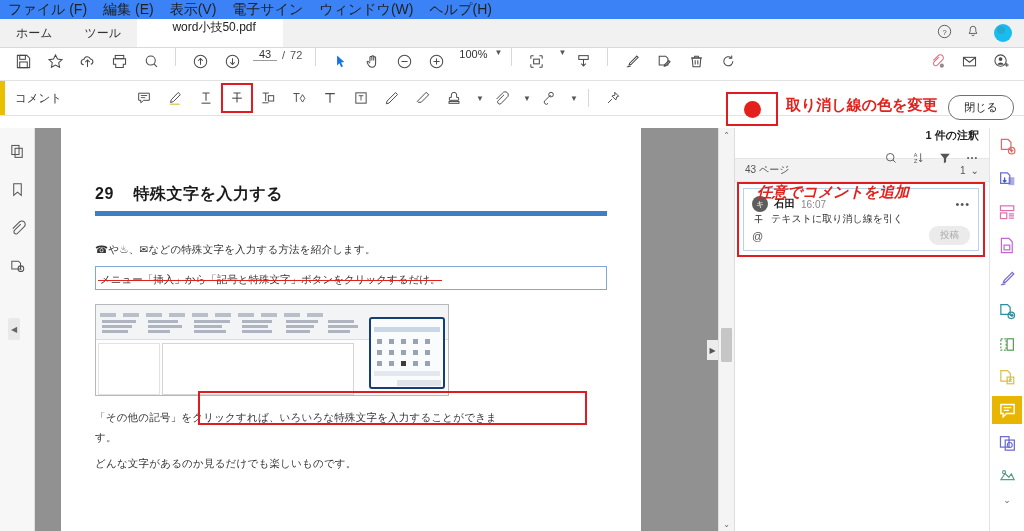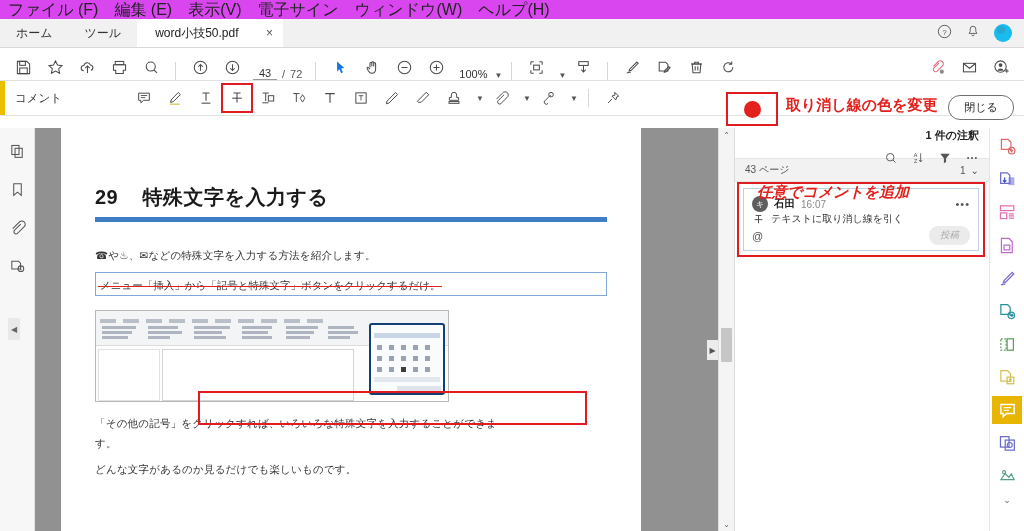--- a/index.html
+++ b/index.html
@@ -5,34 +5,34 @@
   html,body{margin:0;padding:0;}
   body{
     width:1024px;height:531px;overflow:hidden;
     font-family:"Liberation Sans","DejaVu Sans",sans-serif;
     background:#ffffff;color:#333;
     -webkit-font-smoothing:antialiased;
   }
   .app{position:relative;width:1024px;height:531px;}
 
   
-  .menubar{height:19px;background:#d946ef;display:flex;align-items:flex-start;padding-left:8px;gap:16px;font-size:16px;color:#222;}
+  .menubar{height:19px;background:#3b82f6;display:flex;align-items:center;padding-left:8px;gap:16px;font-size:14px;color:#222;}
   .menubar .mi{white-space:nowrap;cursor:default;}
 
   
   .tabbar{height:28px;background:#f1f1f1;display:flex;align-items:stretch;position:relative;border-bottom:1px solid #d9d9d9;}
   .tabbar .tbitem{display:flex;align-items:center;padding:0 16px;font-size:12px;color:#333;}
-  .tab-doc{background:#fff;display:flex;align-items:center;padding:0 10px 0 18px;font-size:12px;color:#222;min-width:118px;justify-content:space-between;gap:12px;}
+  .tab-doc{background:#fff;display:flex;align-items:center;padding:0 10px 0 18px;font-size:12px;color:#222;min-width:118px;justify-content:space-between;gap:12px;flex-direction:column;}
   .tab-close{font-size:12px;color:#555;}
   .tabbar-right{margin-left:auto;display:flex;align-items:center;gap:14px;padding-right:12px;}
   .avatar-top{width:18px;height:18px;border-radius:50%;background:#18bcef;position:relative;overflow:hidden;}
   .avatar-top:after{content:"";position:absolute;left:3px;top:2px;width:8px;height:8px;border-radius:50%;background:#2aa7d0;}
 
   
-  .toolbar{height:32px;background:#fff;border-bottom:1px solid #e2e2e2;display:flex;align-items:flex-end;padding:0 8px;gap:2px;position:relative;}
+  .toolbar{height:32px;background:#fff;border-bottom:1px solid #e2e2e2;display:flex;align-items:flex-start;padding:0 8px;gap:2px;position:relative;}
   .tb{width:30px;height:26px;display:flex;align-items:center;justify-content:center;color:#4a4a4a;}
   .tb svg{display:block;}
   .tsep{width:1px;height:18px;background:#d8d8d8;margin:0 7px;}
   .pagebox{display:flex;align-items:center;gap:5px;font-size:11px;color:#333;margin:0 4px;}
   .pagenum{border-bottom:1px solid #9a9a9a;min-width:20px;text-align:center;padding:0 2px;font-size:11px;color:#333;}
   .pagetotal{color:#555;font-size:11px;}
   .zoomval{font-size:11px;color:#333;margin-left:6px;}
   .caret{font-size:8px;color:#555;margin-left:5px;}
   .spacer{flex:1;}
 
@@ -55,21 +55,21 @@
 
   
   .leftrail{width:34px;background:#f7f7f7;border-right:1px solid #e0e0e0;display:flex;flex-direction:column;align-items:center;padding-top:12px;gap:16px;position:relative;}
   .lr{width:24px;height:22px;display:flex;align-items:center;justify-content:center;color:#555;}
   .collapse-left{position:absolute;left:8px;top:190px;width:12px;height:22px;background:#e9e9e9;display:flex;align-items:center;justify-content:center;color:#666;font-size:8px;border-radius:2px;}
 
   
   .docarea{flex:1;background:#919191;position:relative;overflow:hidden;}
   .page{position:absolute;left:26px;top:0;width:580px;height:403px;background:#fff;}
   .docinner{padding:56px 34px 0 34px;}
-  h1.doctitle{font-size:20px;font-weight:bold;color:#1a1a1a;margin:0 0 6px 0;letter-spacing:.5px;}
+  h1.doctitle{font-size:16px;font-weight:bold;color:#1a1a1a;margin:0 0 6px 0;letter-spacing:.5px;}
   .blueline{height:5px;background:#3f7ec4;width:100%;margin-bottom:24px;}
   .para{font-size:10.5px;color:#333;line-height:1.9;letter-spacing:.2px;}
   .struck-box{margin-top:6px;border:1px solid #7fa8d8;padding:2px 4px;position:relative;}
   .struck-text{font-size:10.5px;color:#333;position:relative;display:inline-block;}
   .struck-text:after{content:"";position:absolute;left:-2px;right:-2px;top:50%;height:1px;background:#e2211c;}
   .redbox-doc{position:absolute;left:163px;top:263px;width:385px;height:30px;border:2px solid #e11b22;}
   .shot{margin-top:14px;width:352px;height:90px;border:1px solid #b8b8b8;background:#fdfdfd;position:relative;overflow:hidden;}
   .shot .ribbon{position:absolute;left:0;top:0;right:0;height:34px;background:#f3f4f6;border-bottom:1px solid #dcdcdc;}
   .shot .ribtop{position:absolute;left:0;top:0;right:0;height:8px;background:#e9eaed;}
   .shot .tabsrow{position:absolute;left:4px;top:8px;display:flex;gap:7px;}
@@ -101,21 +101,21 @@
   .ccard{position:absolute;left:8px;top:60px;width:236px;height:63px;border:1px solid #bcd0e6;background:#fff;box-sizing:border-box;padding:7px 8px 0 8px;}
   .cc-head{display:flex;align-items:center;gap:6px;}
   .cc-avatar{width:16px;height:16px;border-radius:50%;background:#5d5d5d;color:#fff;font-size:8px;display:flex;align-items:center;justify-content:center;}
   .cc-name{font-size:10.5px;font-weight:bold;color:#222;}
   .cc-time{font-size:10px;color:#888;}
   .cc-more{margin-left:auto;color:#555;font-size:11px;letter-spacing:1px;}
   .cc-body{display:flex;align-items:flex-start;gap:6px;}
   .cc-text{font-size:10px;color:#333;}
   .cc-foot{position:absolute;left:8px;right:8px;bottom:5px;display:flex;align-items:center;}
   .cc-at{font-size:11px;color:#555;}
-  .cc-post{margin-left:auto;background:#ebebeb;color:#a8a8a8;font-size:9.5px;padding:3px 11px;border-radius:9px;font-style:italic;}
+  .cc-post{margin-left:auto;background:#ebebeb;color:#a8a8a8;font-size:9.5px;padding:3px 11px;border-radius:9px;}
 
   
   .rightrail{width:34px;background:#fff;border-left:1px solid #e4e4e4;display:flex;flex-direction:column;align-items:center;padding-top:4px;gap:5px;}
   .rr{width:30px;height:28px;display:flex;align-items:center;justify-content:center;}
   .rr.active{background:#e8b600;}
   .rr-chev{font-size:9px;color:#666;}
 </style>
 </head>
 <body>
 

